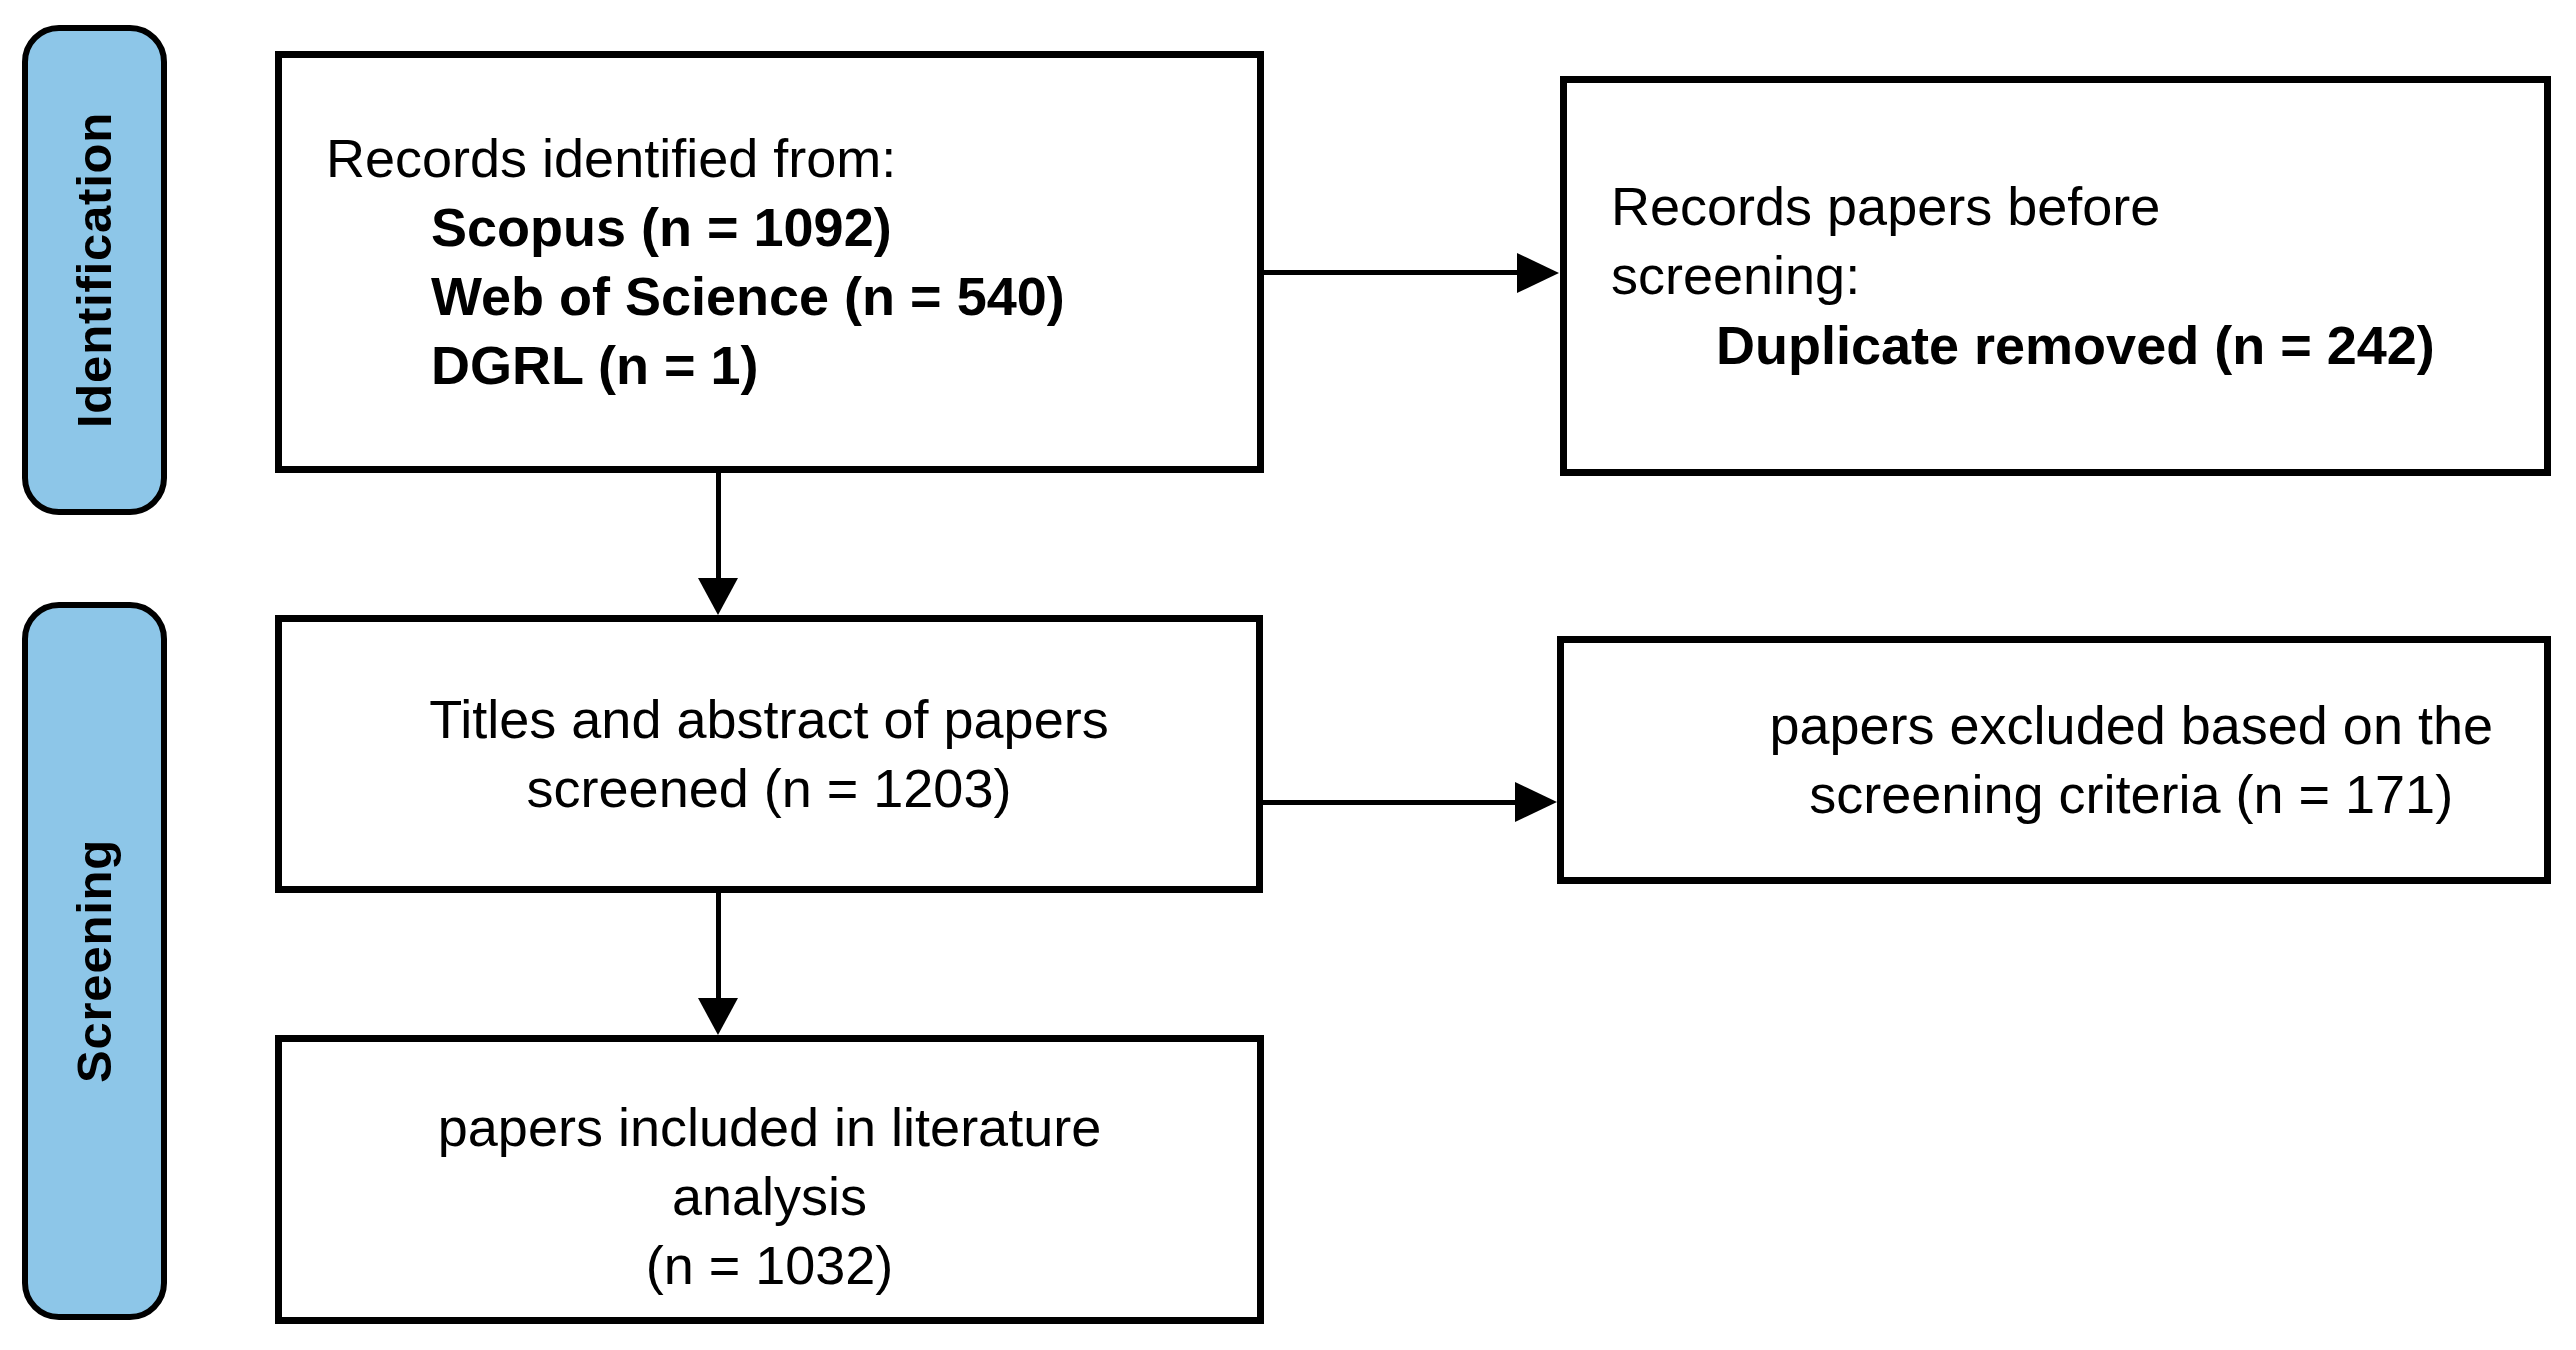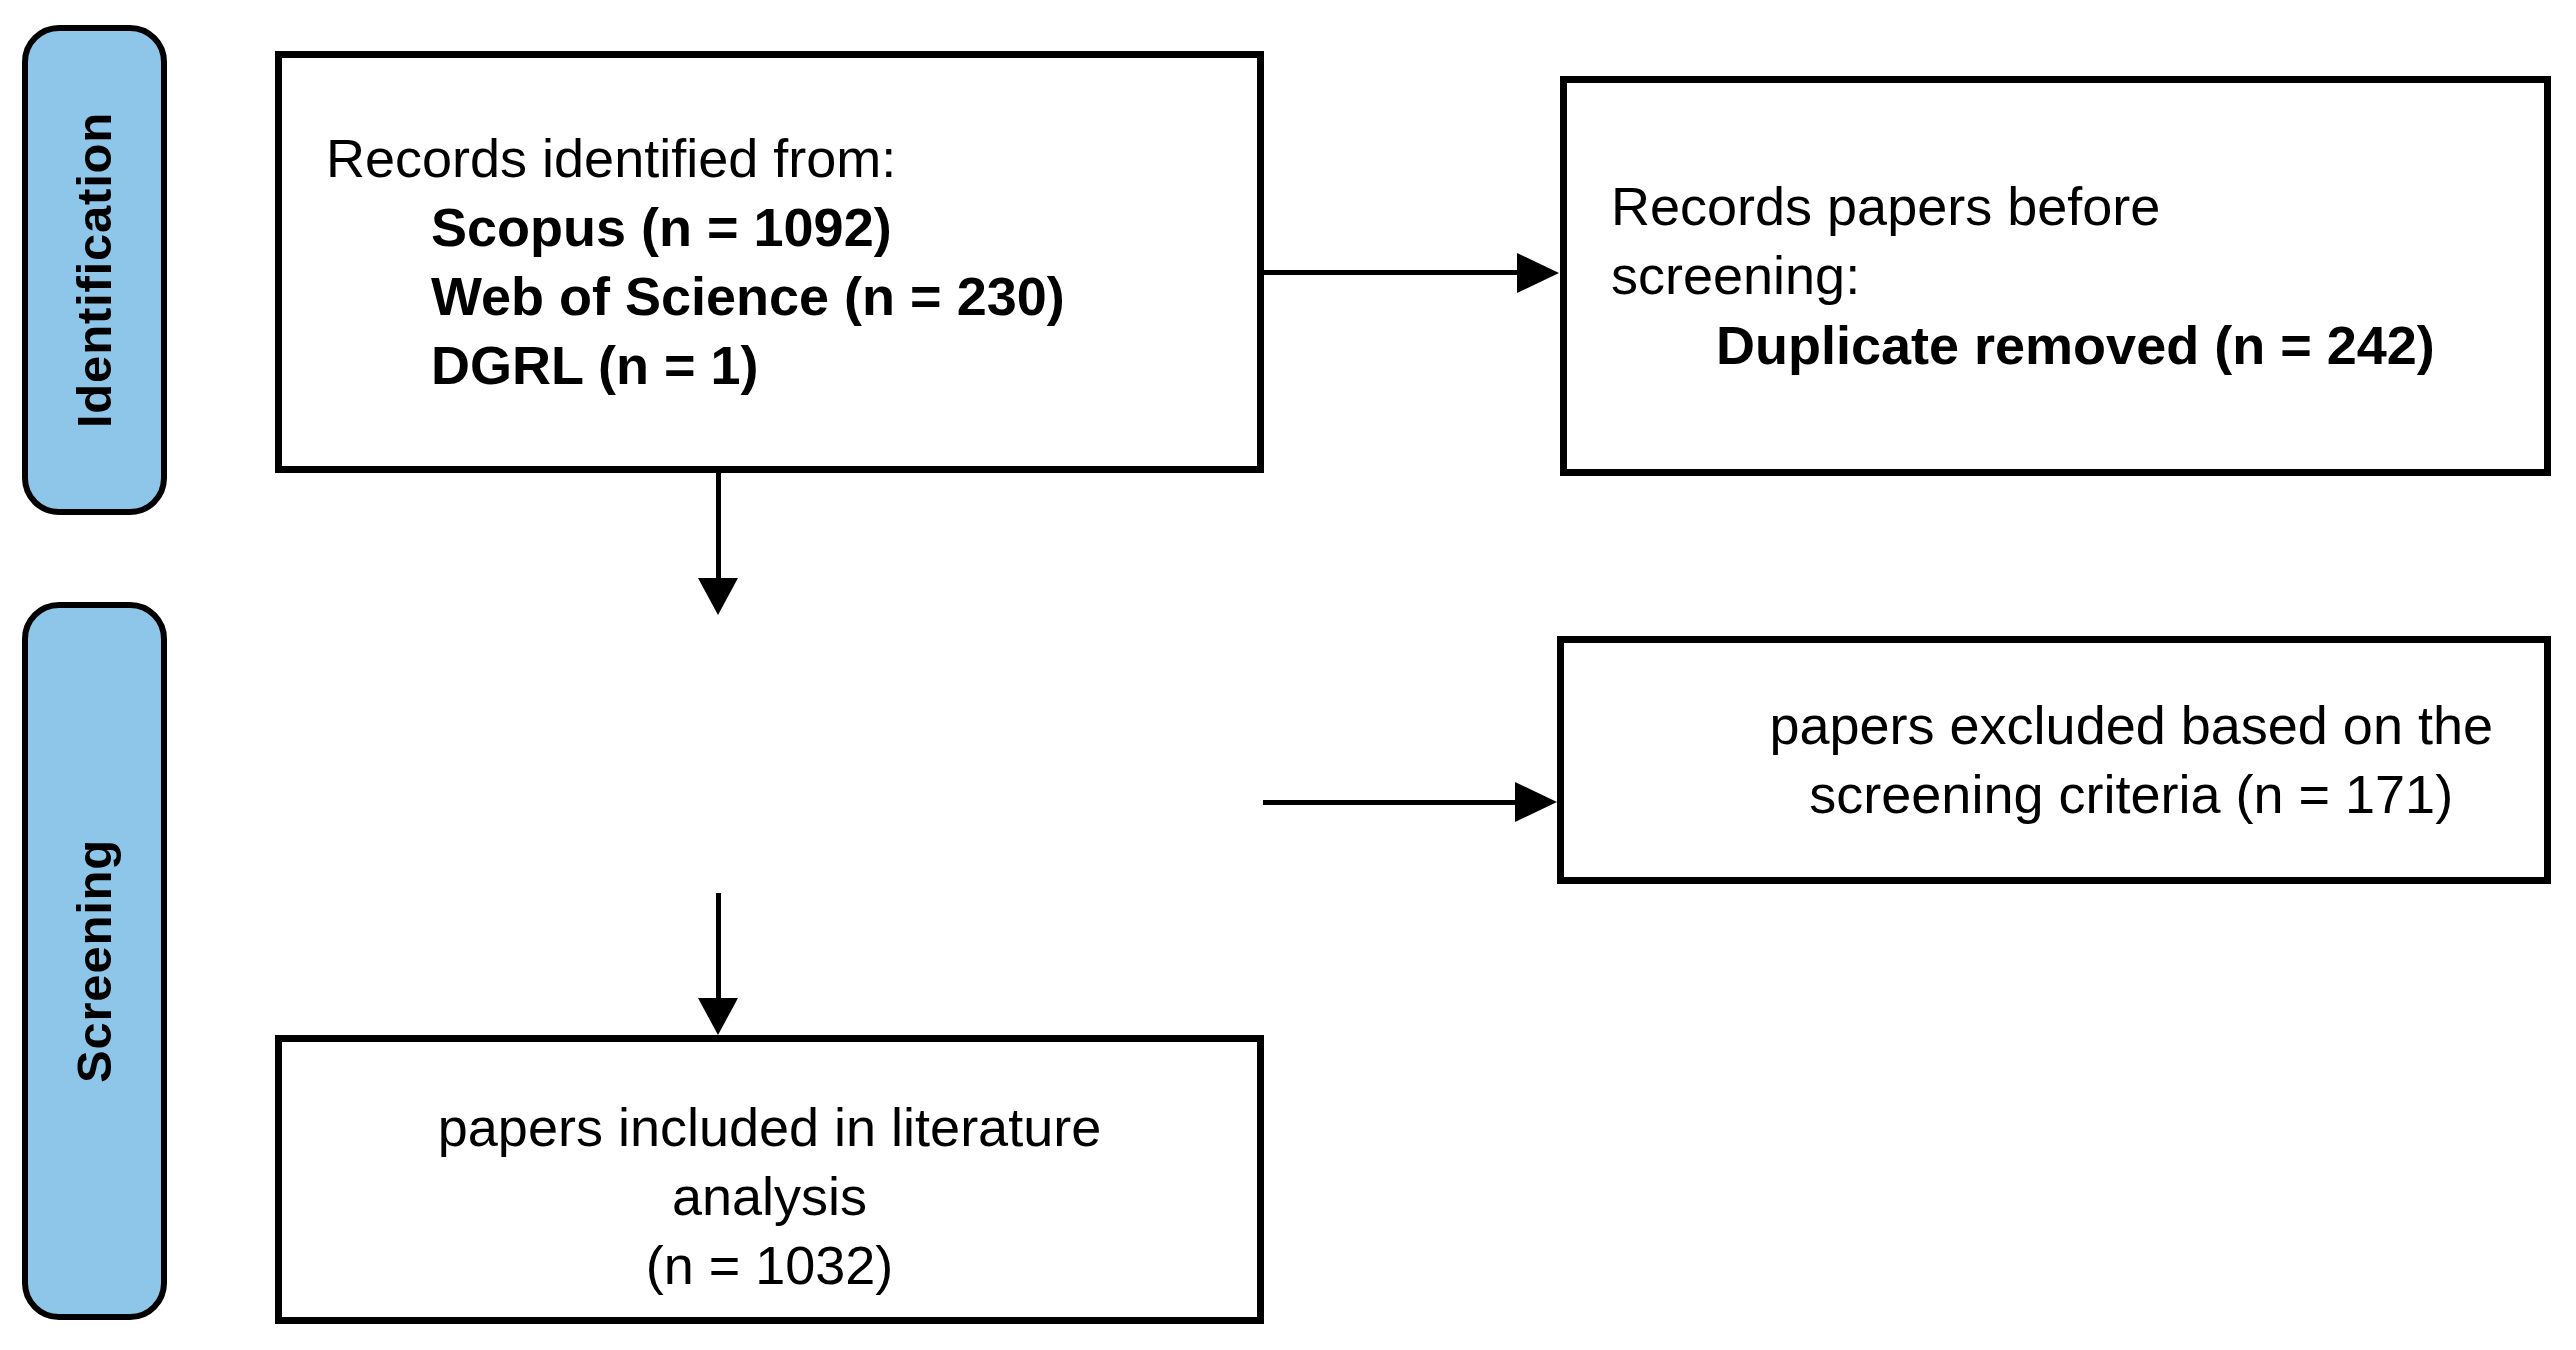--- a/index.html
+++ b/index.html
@@ -83,30 +83,34 @@
   <div class="stage-tab" id="tab-identification">
     <span class="stage-label">Identification</span>
   </div>
   <div class="stage-tab" id="tab-screening">
     <span class="stage-label">Screening</span>
   </div>
 
   <div class="box left-text" id="box-identified">
     <div class="pre">Records identified from:</div>
     <div class="indent">Scopus (n = 1092)</div>
-    <div class="indent">Web of Science (n = 230)</div>
+    <div class="indent">Web of Science (n = 540)</div>
     <div class="indent">DGRL (n = 1)</div>
   </div>
 
   <div class="box left-text" id="box-removed">
     <div class="pre">Records papers before
 screening:</div>
     <div class="indent">Duplicate removed (n = 242)</div>
   </div>
 
+  <div class="box center-text" id="box-screened">
+    <div class="pre">Titles and abstract of papers
+screened (n = 1203)</div>
+  </div>
 
   <div class="box center-text" id="box-excluded">
     <div class="pre">papers excluded based on the
 screening criteria (n = 171)</div>
   </div>
 
   <div class="box center-text" id="box-included">
     <div class="pre">papers included in literature
 analysis
 (n = 1032)</div>

